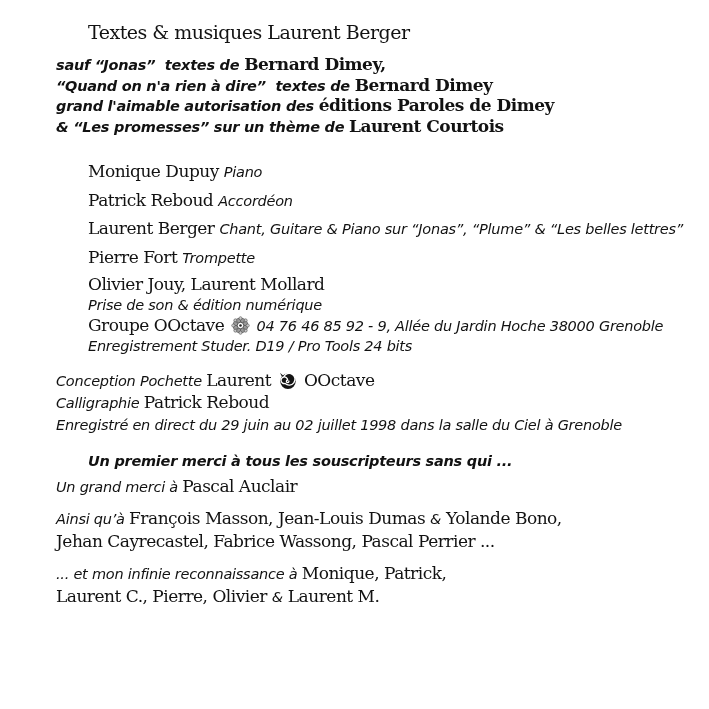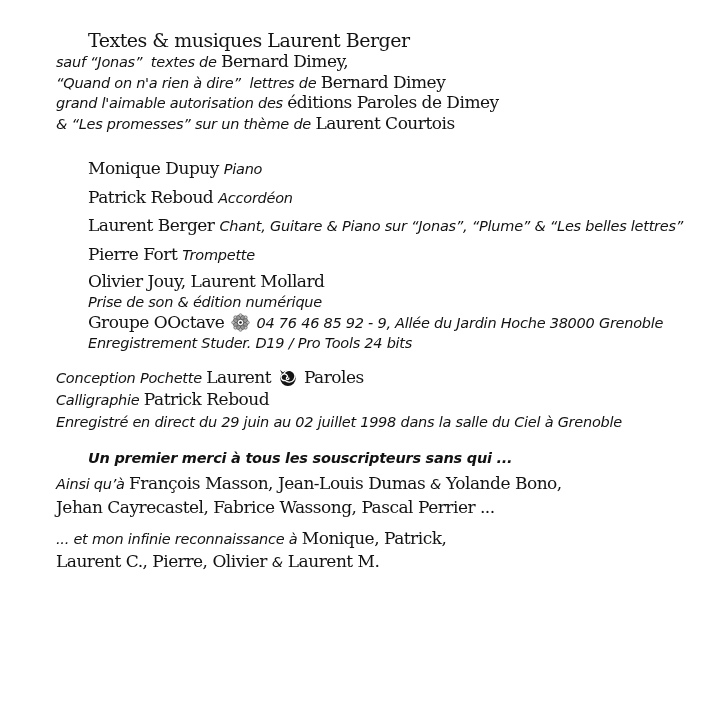--- a/index.html
+++ b/index.html
@@ -1,36 +1,36 @@
 <!DOCTYPE html>
 <html><head>
 <meta charset="utf-8">
 <style>
   html,body{margin:0;padding:0;}
   body{
     width:709px;height:709px;overflow:hidden;
     background:#ffffff;color:#121212;
     font-family:"DejaVu Sans",sans-serif;
   }
-  .credits{padding-top:30px;}
+  .credits{padding-top:22px;}
   .block{margin:0;}
   .line{white-space:pre;}
   
   .indent-narrow{padding-left:56px;}
   .indent-wide{padding-left:88px;}
   
   .credits > .block:nth-child(1) .line{line-height:20px;}
-  .credits > .block:nth-child(2){margin-top:0;} .credits > .block:nth-child(2) .line{line-height:19.5px;}
+  .credits > .block:nth-child(2){margin-top:11px;font-weight:bold;} .credits > .block:nth-child(2) .line{line-height:19.5px;}
   .credits > .block:nth-child(3){margin-top:21px;} .credits > .block:nth-child(3) .line{line-height:27.5px;}
   .credits > .block:nth-child(4){margin-top:2px;}  .credits > .block:nth-child(4) .line{line-height:20px;}
   .credits > .block:nth-child(5){margin-top:14px;} .credits > .block:nth-child(5) .line{line-height:21px;}
   .credits > .block:nth-child(6){margin-top:14px;font-weight:bold;} .credits > .block:nth-child(6) .line{line-height:21px;}
   .credits > .block:nth-child(7){margin-top:3px;}  .credits > .block:nth-child(7) .line{line-height:23px;}
   .credits > .block:nth-child(8){margin-top:8px;}  .credits > .block:nth-child(8) .line{line-height:22px;}
-  .credits > .block:nth-child(9){margin-top:2px;}  .credits > .block:nth-child(9) .line{line-height:21.5px;}
+  .credits > .block:nth-child(9){margin-top:10px;}  .credits > .block:nth-child(9) .line{line-height:21.5px;}
   
   .seg-r{
     font-family:"DejaVu Serif","Liberation Serif",serif;
     font-size:17px;letter-spacing:-0.5px;
   }
   .seg-r.size-lg{font-size:19px;}
   .seg-i{
     font-family:"DejaVu Sans","Liberation Sans",sans-serif;
     font-style:italic;font-size:14.5px;letter-spacing:-0.25px;
   }
@@ -39,21 +39,21 @@
 </style>
 </head>
 <body>
 
 <div class="credits">
     <div class="block indent-wide">
       <div class="line"><span class="seg-r size-lg">Textes &amp; musiques Laurent Berger</span></div>
     </div>
     <div class="block indent-narrow">
       <div class="line"><span class="seg-i">sauf “Jonas”  textes de </span><span class="seg-r">Bernard Dimey,</span></div>
-      <div class="line"><span class="seg-i">“Quand on n'a rien à dire”  lettres de </span><span class="seg-r">Bernard Dimey</span></div>
+      <div class="line"><span class="seg-i">“Quand on n'a rien à dire”  textes de </span><span class="seg-r">Bernard Dimey</span></div>
       <div class="line"><span class="seg-i">grand l'aimable autorisation des </span><span class="seg-r">éditions Paroles de Dimey</span></div>
       <div class="line"><span class="seg-i">&amp; “Les promesses” sur un thème de </span><span class="seg-r">Laurent Courtois</span></div>
     </div>
     <div class="block indent-wide">
       <div class="line"><span class="seg-r">Monique Dupuy </span><span class="seg-i">Piano</span></div>
       <div class="line"><span class="seg-r">Patrick Reboud </span><span class="seg-i">Accordéon</span></div>
       <div class="line"><span class="seg-r">Laurent Berger </span><span class="seg-i">Chant, Guitare &amp; Piano sur “Jonas”, “Plume” &amp; “Les belles lettres”</span></div>
       <div class="line"><span class="seg-r">Pierre Fort </span><span class="seg-i">Trompette</span></div>
     </div>
     <div class="block indent-wide">
@@ -83,26 +83,29 @@
             <circle cx="12" cy="12" r="4.1" fill="#ffffff" stroke="#333" stroke-width="1"></circle>
             <circle cx="12" cy="12" r="1.6" fill="#222"></circle>
           </svg></span><span class="seg-i"> 04 76 46 85 92 - 9, Allée du Jardin Hoche 38000 Grenoble</span></div>
       <div class="line"><span class="seg-i">Enregistrement Studer. D19 / Pro Tools 24 bits</span></div>
     </div>
     <div class="block indent-narrow">
       <div class="line"><span class="seg-i">Conception Pochette </span><span class="seg-r">Laurent </span><span class="icon"><svg width="19" height="19" viewBox="0 0 24 24">
             <path d="M2.5 2.2 L8.5 7.5 L6 9.5 Z" fill="#141414"></path>
             <circle cx="12.6" cy="13" r="9.8" fill="#141414"></circle>
             <path d="M13.8 13 a1.6 1.6 0 1 1 -1.6 -1.6 a4.2 4.2 0 1 0 -3.2 4.4 a7.4 7.4 0 1 0 -1.6 -8.6" fill="none" stroke="#ffffff" stroke-width="1.7" stroke-linecap="round"></path>
-          </svg></span><span class="seg-r"> Paroles</span></div>
+          </svg></span><span class="seg-r"> OOctave</span></div>
       <div class="line"><span class="seg-i">Calligraphie </span><span class="seg-r">Patrick Reboud</span></div>
       <div class="line"><span class="seg-i">Enregistré en direct du 29 juin au 02 juillet 1998 dans la salle du Ciel à Grenoble</span></div>
     </div>
     <div class="block indent-wide">
       <div class="line"><span class="seg-i">Un premier merci à tous les souscripteurs sans qui ...</span></div>
+    </div>
+    <div class="block indent-narrow">
+      <div class="line"><span class="seg-i">Un grand merci à </span><span class="seg-r">Pascal Auclair</span></div>
     </div>
     <div class="block indent-narrow">
       <div class="line"><span class="seg-i">Ainsi qu’à </span><span class="seg-r">François Masson, Jean-Louis Dumas </span><span class="seg-i">&amp;</span><span class="seg-r"> Yolande Bono,</span></div>
       <div class="line"><span class="seg-r">Jehan Cayrecastel, Fabrice Wassong, Pascal Perrier ...</span></div>
     </div>
     <div class="block indent-narrow">
       <div class="line"><span class="seg-i">... et mon infinie reconnaissance à </span><span class="seg-r">Monique, Patrick,</span></div>
       <div class="line"><span class="seg-r">Laurent C., Pierre, Olivier </span><span class="seg-i">&amp;</span><span class="seg-r"> Laurent M.</span></div>
     </div>
   </div>

